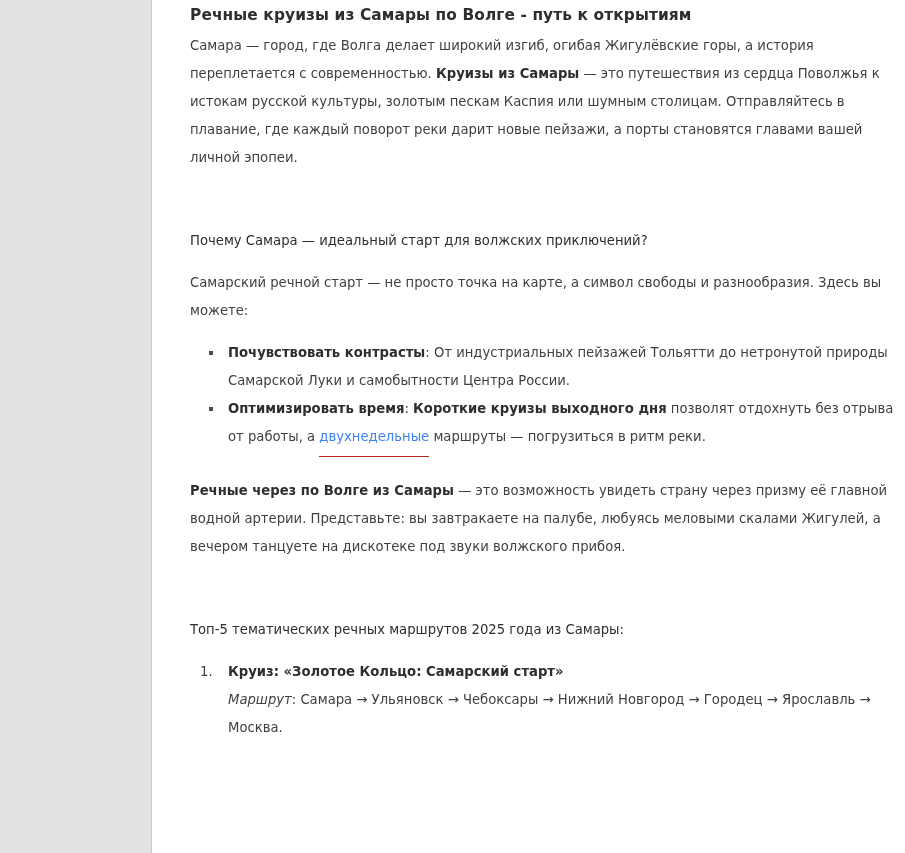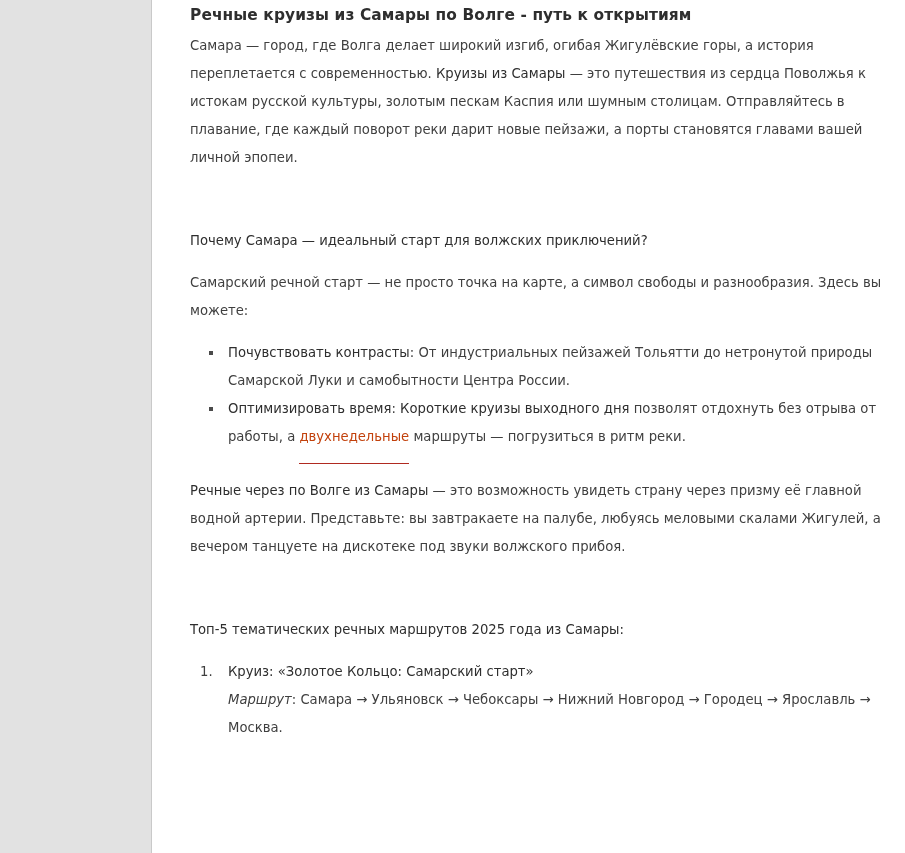--- a/index.html
+++ b/index.html
@@ -106,31 +106,31 @@
     left: -9px;
     top: 0;
     width: 24px;
     text-align: left;
     color: #3f3f3f;
     font-size: 13.2px;
     line-height: 28px;
   }
   .route-line { display: block; }
   b, strong, .b {
-    font-weight: normal;
+    font-weight: bold;
     color: #2e2e2e;
   }
   i, em, .i {
     font-style: italic;
   }
   a.inline-link {
-    color: #c2410c;
+    color: #3b82f6;
     text-decoration: none;
     border-bottom: 1px solid #b02a20;
-    padding-bottom: 19px;
+    padding-bottom: 12px;
     cursor: pointer;
   }
   .caret {
     display: inline-block;
     width: 1px;
     height: 15px;
     background: #2a2a2a;
     vertical-align: -3px;
     margin-left: 1px;
   }

